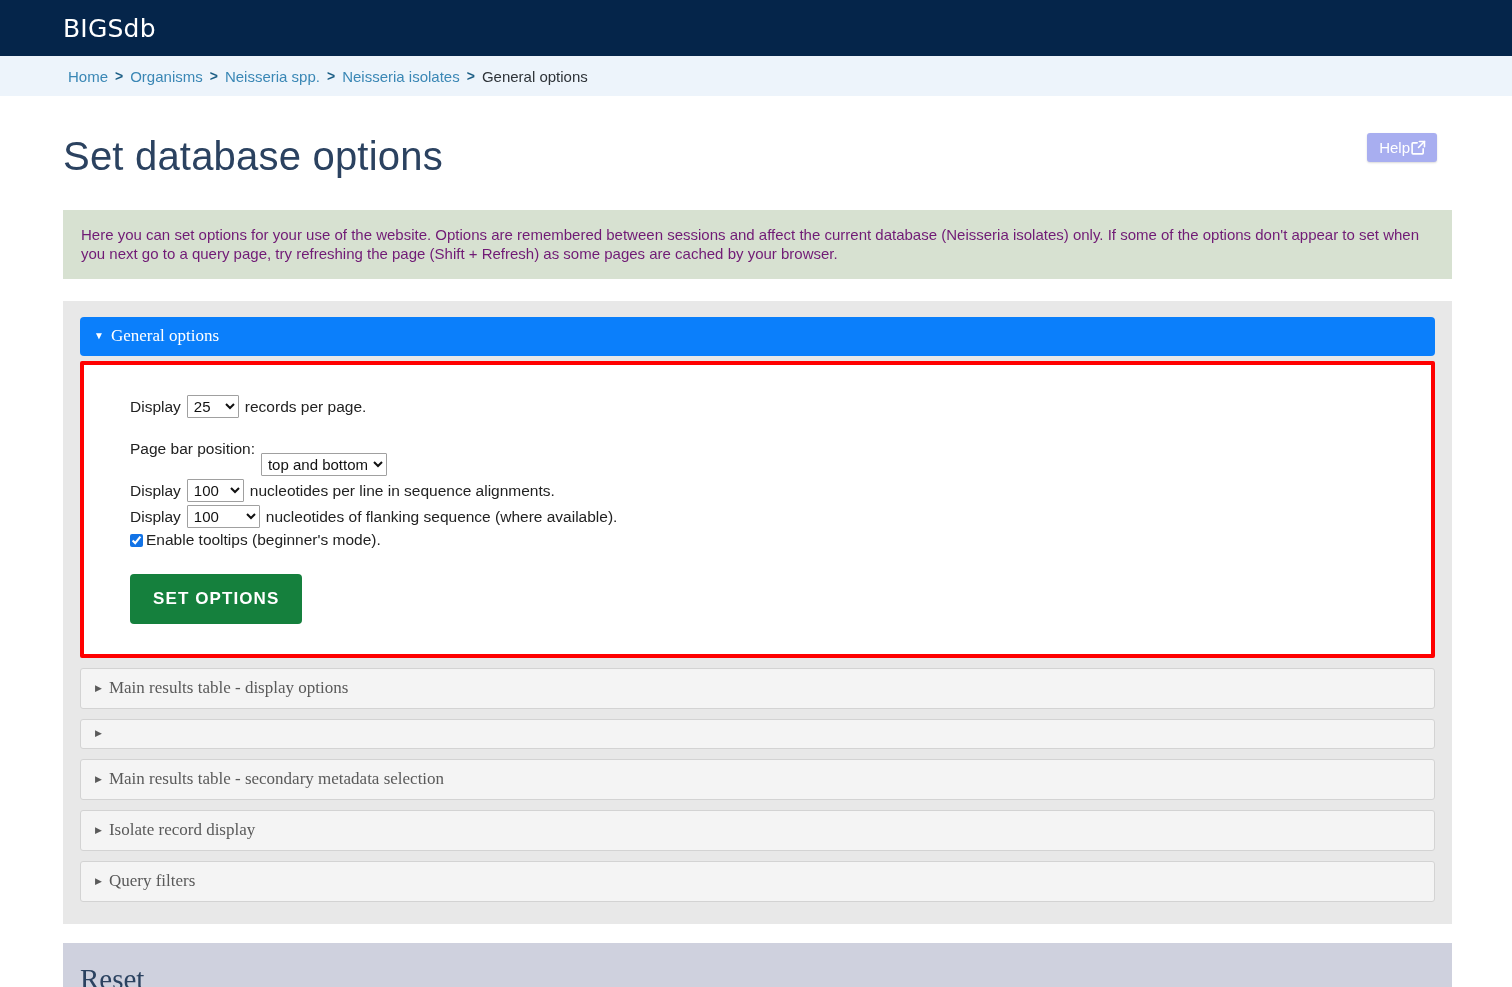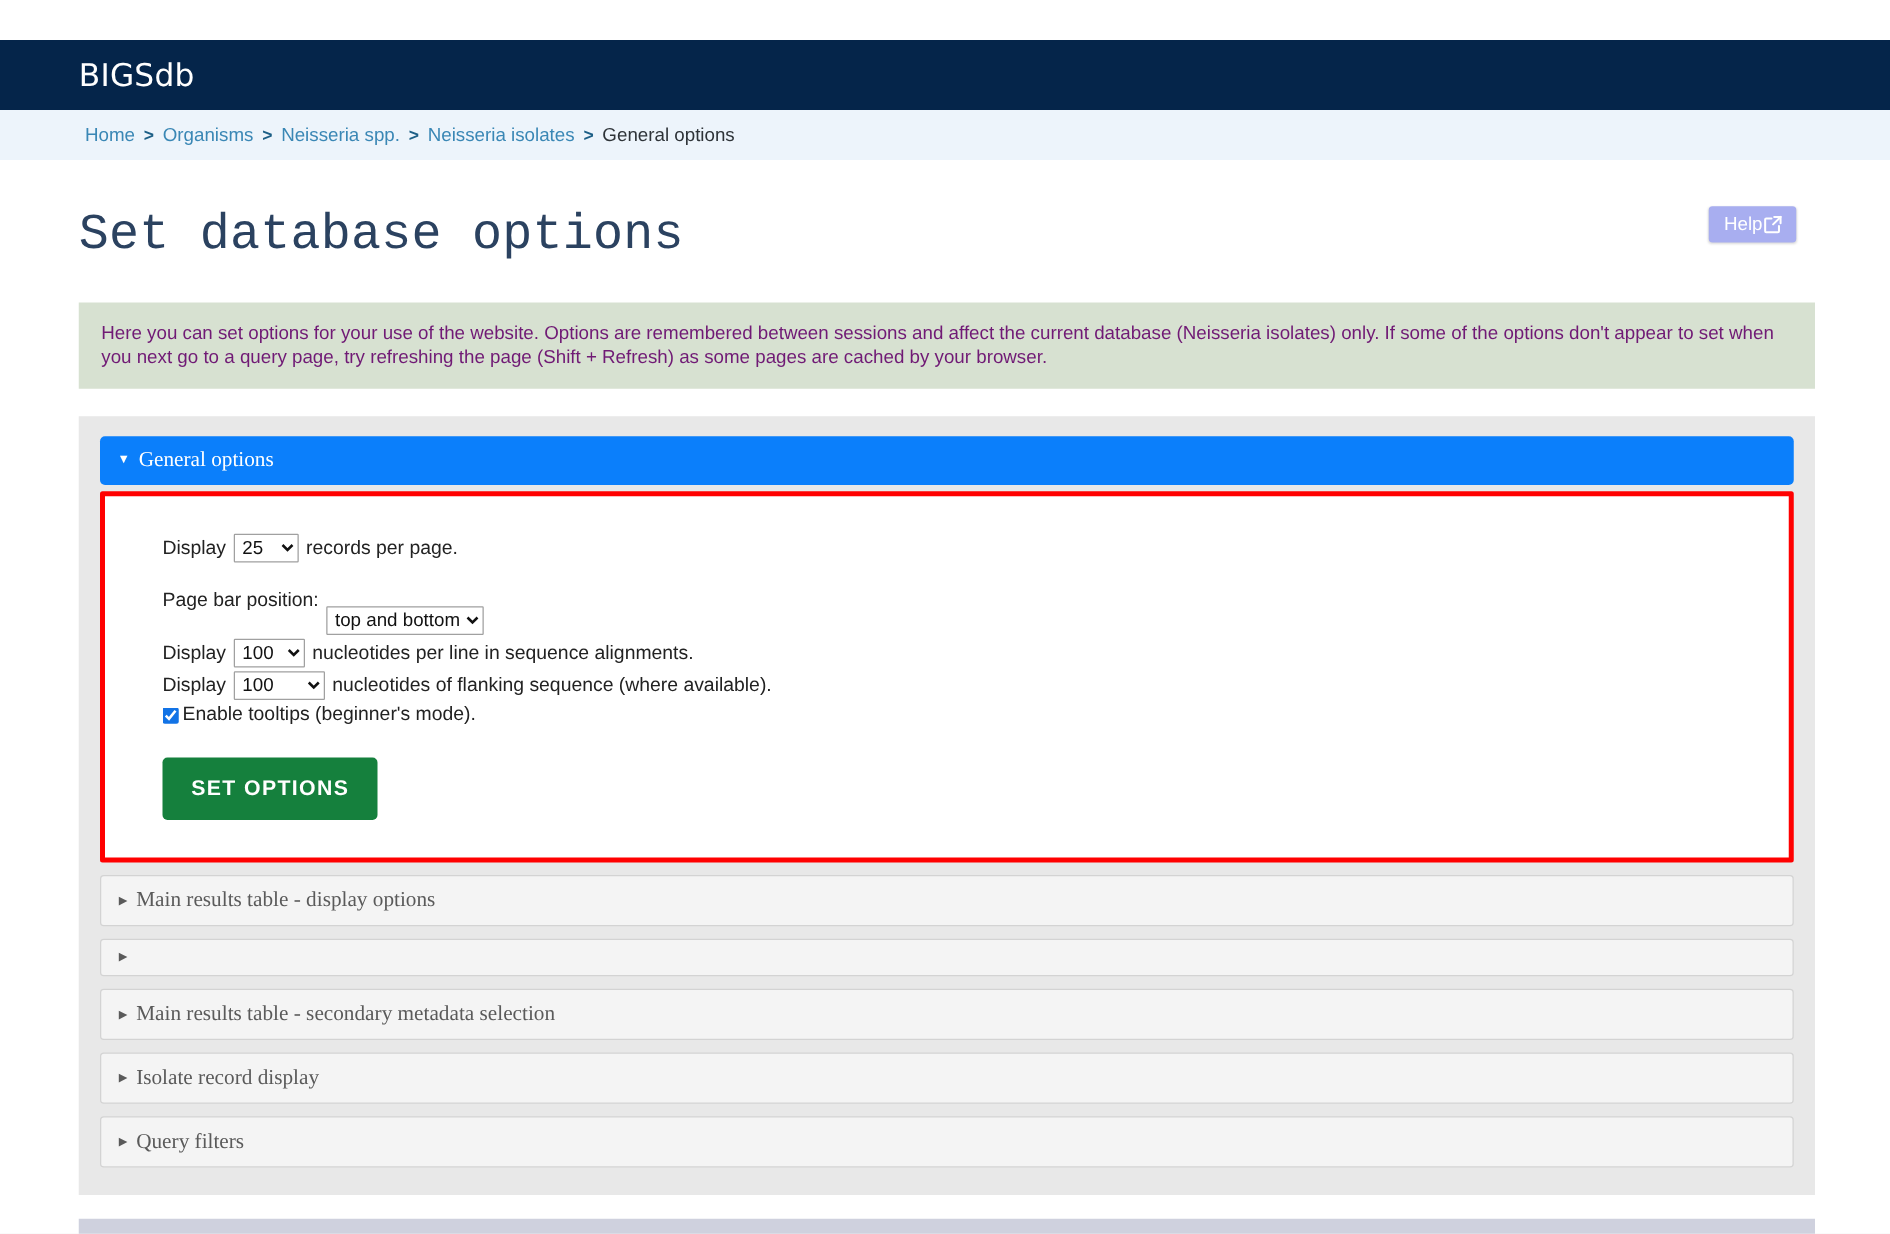--- a/index.html
+++ b/index.html
@@ -15,21 +15,20 @@
     color: #222222;
     overflow: hidden;
   }
 
   
   .topbar {
     height: 56px;
     background: #05254a;
     display: flex;
     align-items: center;
-    margin-top: 32px;
   }
   .brand {
     color: #ffffff;
     font-size: 25px;
     font-weight: normal;
     letter-spacing: 0.2px;
     padding-left: 63px;
     font-family: "DejaVu Sans", sans-serif;
   }
 
@@ -76,21 +75,21 @@
     align-items: center;
     gap: 0;
     cursor: pointer;
     box-shadow: 0 1px 2px rgba(0,0,0,0.15);
     font-family: "Liberation Sans", sans-serif;
   }
   .help-btn svg { display:block; }
 
   
   .page-title {
-    font-family: Liberation Mono, monospace;
+    font-family: Liberation Sans, sans-serif;
     font-size: 40px;
     font-weight: normal;
     color: #2b4260;
     margin: 0;
     padding: 38px 0 0 63px;
     letter-spacing: 0.2px;
   }
 
   
   .infobox {

